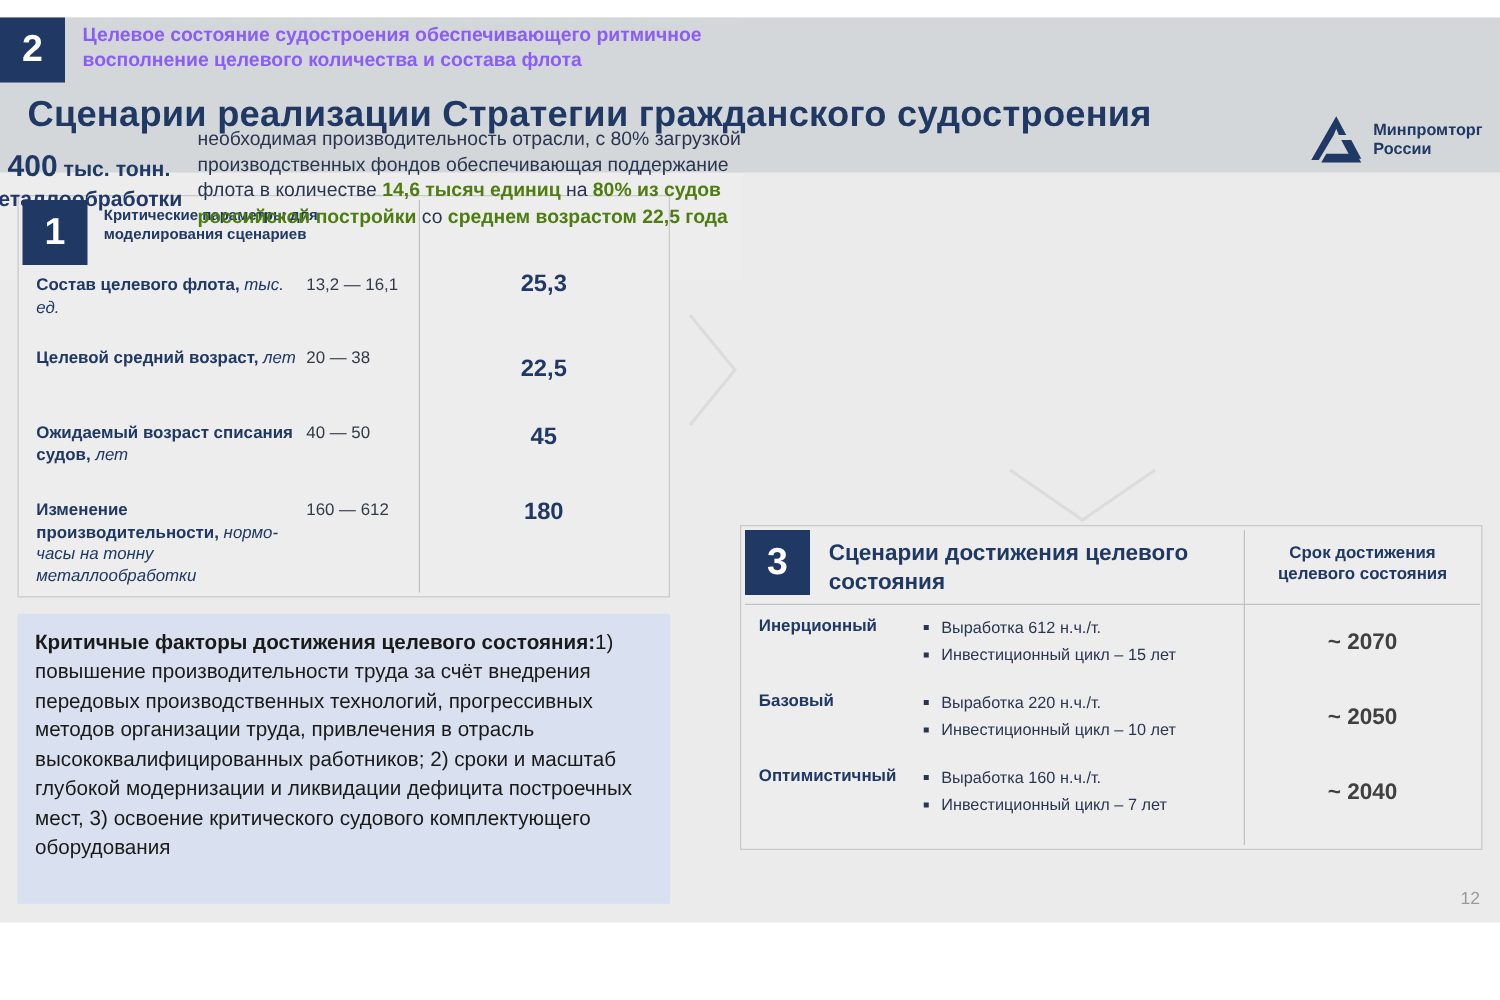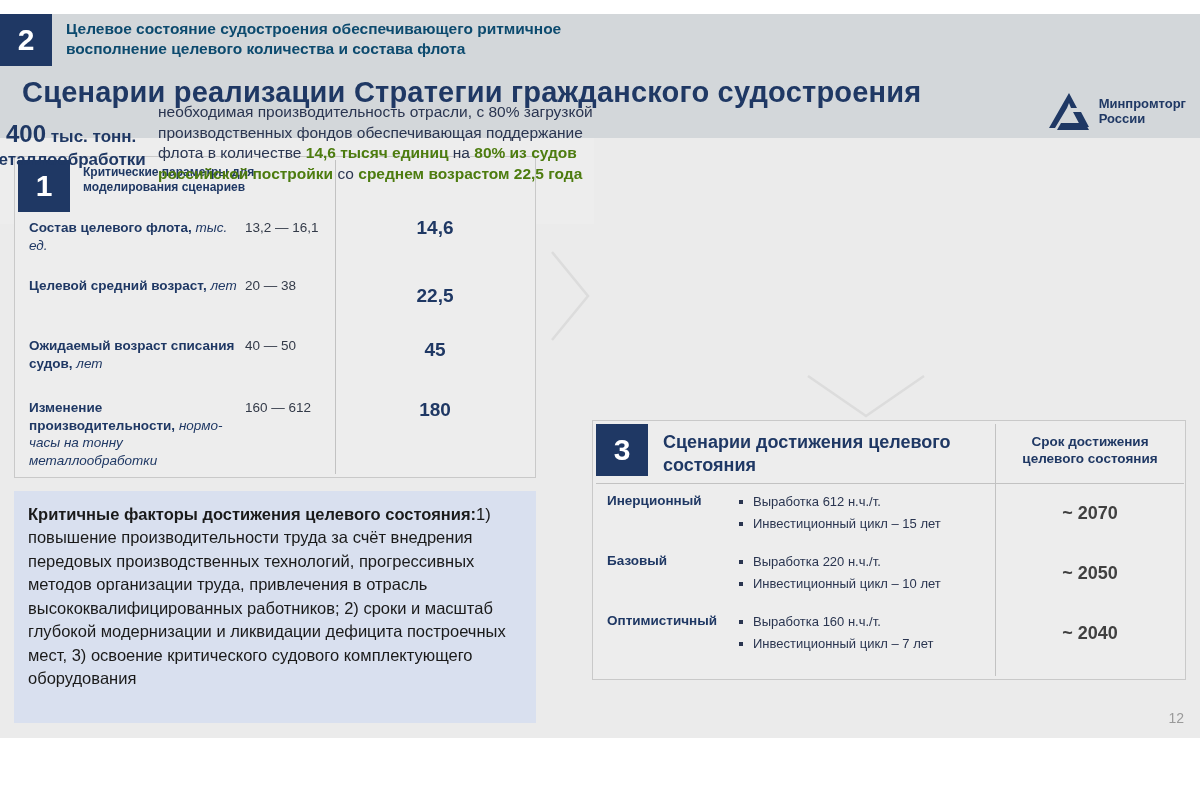--- a/index.html
+++ b/index.html
@@ -157,21 +157,21 @@
     border: none;
   }
   #panel2 .num-badge {
     position: absolute; left: 0; top: 0;
     width: 52px; height: 52px;
   }
   .p2-head {
     position: absolute; left: 66px; top: 5px;
     width: 520px;
     font-size: 15.5px; font-weight: 700;
-    color: #0c4a6e; line-height: 1.30;
+    color: #8b5cf6; line-height: 1.30;
   }
   .p2-big {
     position: absolute; left: -14px; top: 104px;
     width: 230px;
     font-size: 17px; font-weight: 700;
     color: #1f3864; line-height: 1.30;
   }
   .p2-big .num { font-size: 24px; }
   .p2-para {
     position: absolute; left: 158px; top: 88px;
@@ -284,21 +284,21 @@
     <div class="p1-head">
       <div class="num-badge">1</div>
     </div>
     <div class="p1-head-left">Критические параметры для моделирования сценариев</div>
     <div class="p1-vsep"></div>
 
     <div class="p1-rows">
       <div class="p1-row" style="height:54px">
         <div class="p1-label" style="top:0"><span>Состав целевого флота,</span> <i>тыс. ед.</i></div>
         <div class="p1-range" style="top:0">13,2 — 16,1</div>
-        <div class="p1-value" style="top:-2px">14,6</div>
+        <div class="p1-value" style="top:-2px">25,3</div>
       </div>
       <div class="p1-row" style="height:56px">
         <div class="p1-label" style="top:0"><span>Целевой средний возраст,</span> <i>лет</i></div>
         <div class="p1-range" style="top:0">20 — 38</div>
         <div class="p1-value" style="top:8px">22,5</div>
       </div>
       <div class="p1-row" style="height:58px">
         <div class="p1-label" style="top:0"><span>Ожидаемый возраст списания судов,</span> <i>лет</i></div>
         <div class="p1-range" style="top:0">40 — 50</div>
         <div class="p1-value" style="top:2px">45</div>

